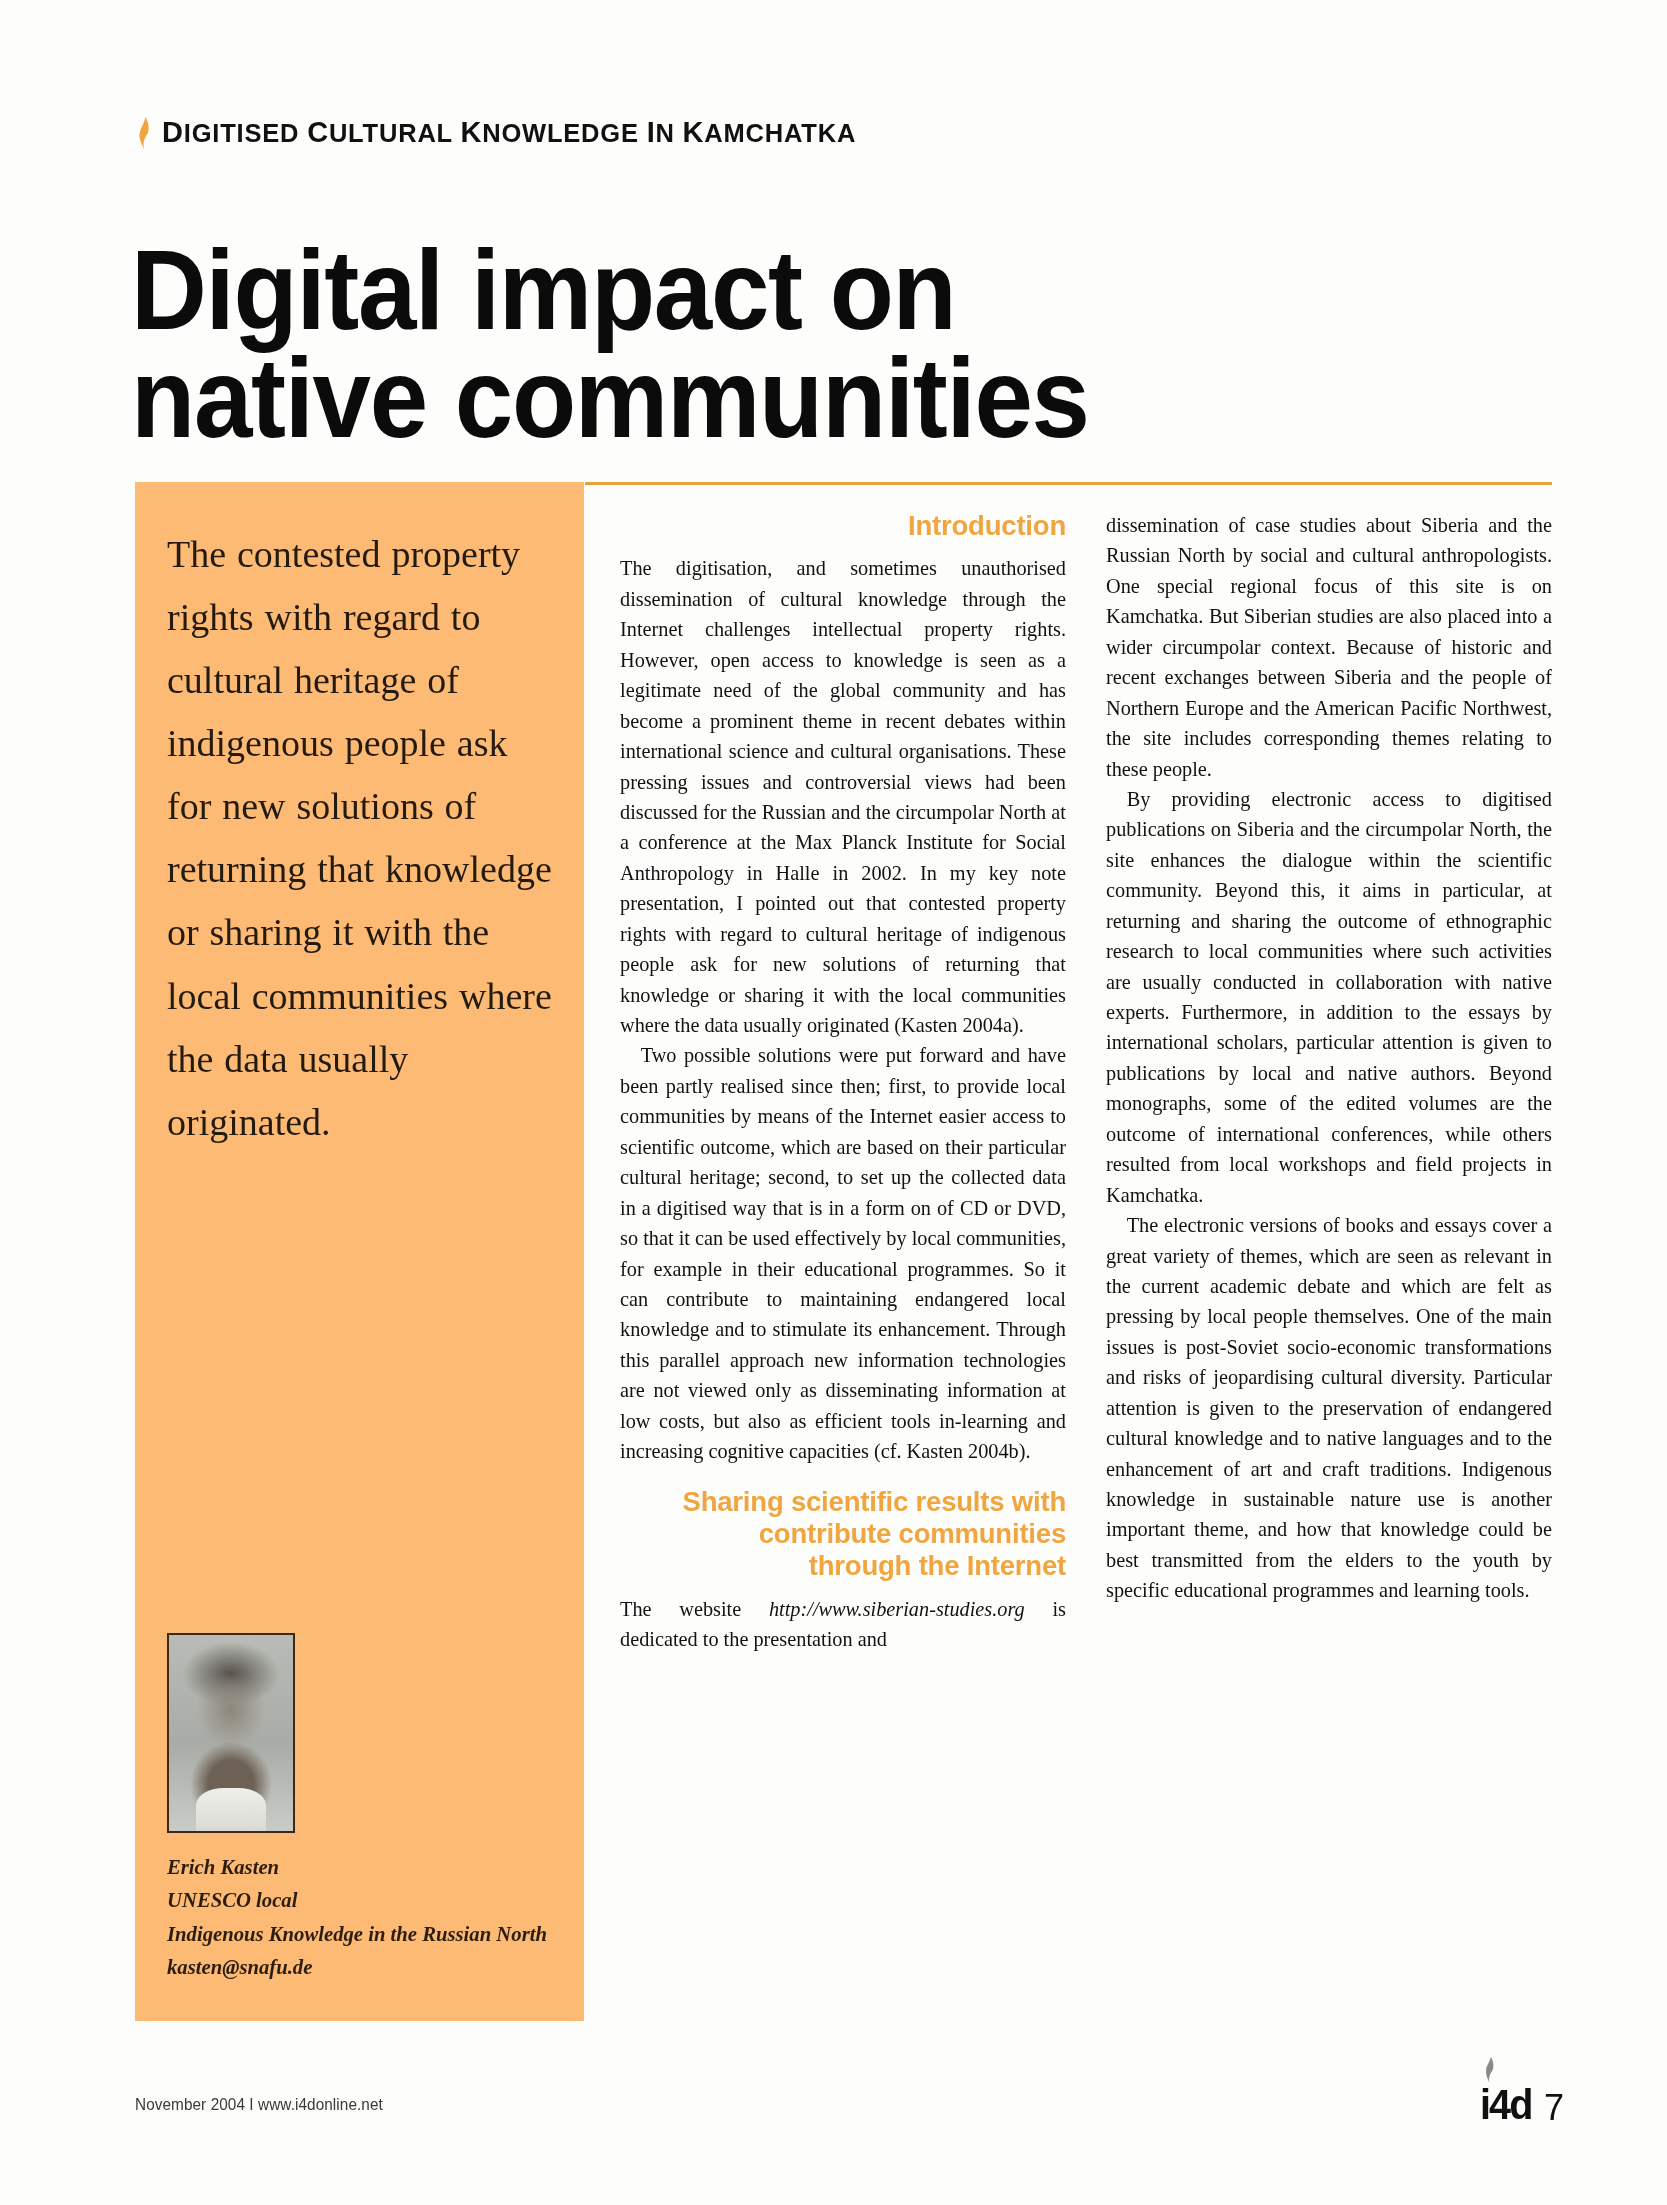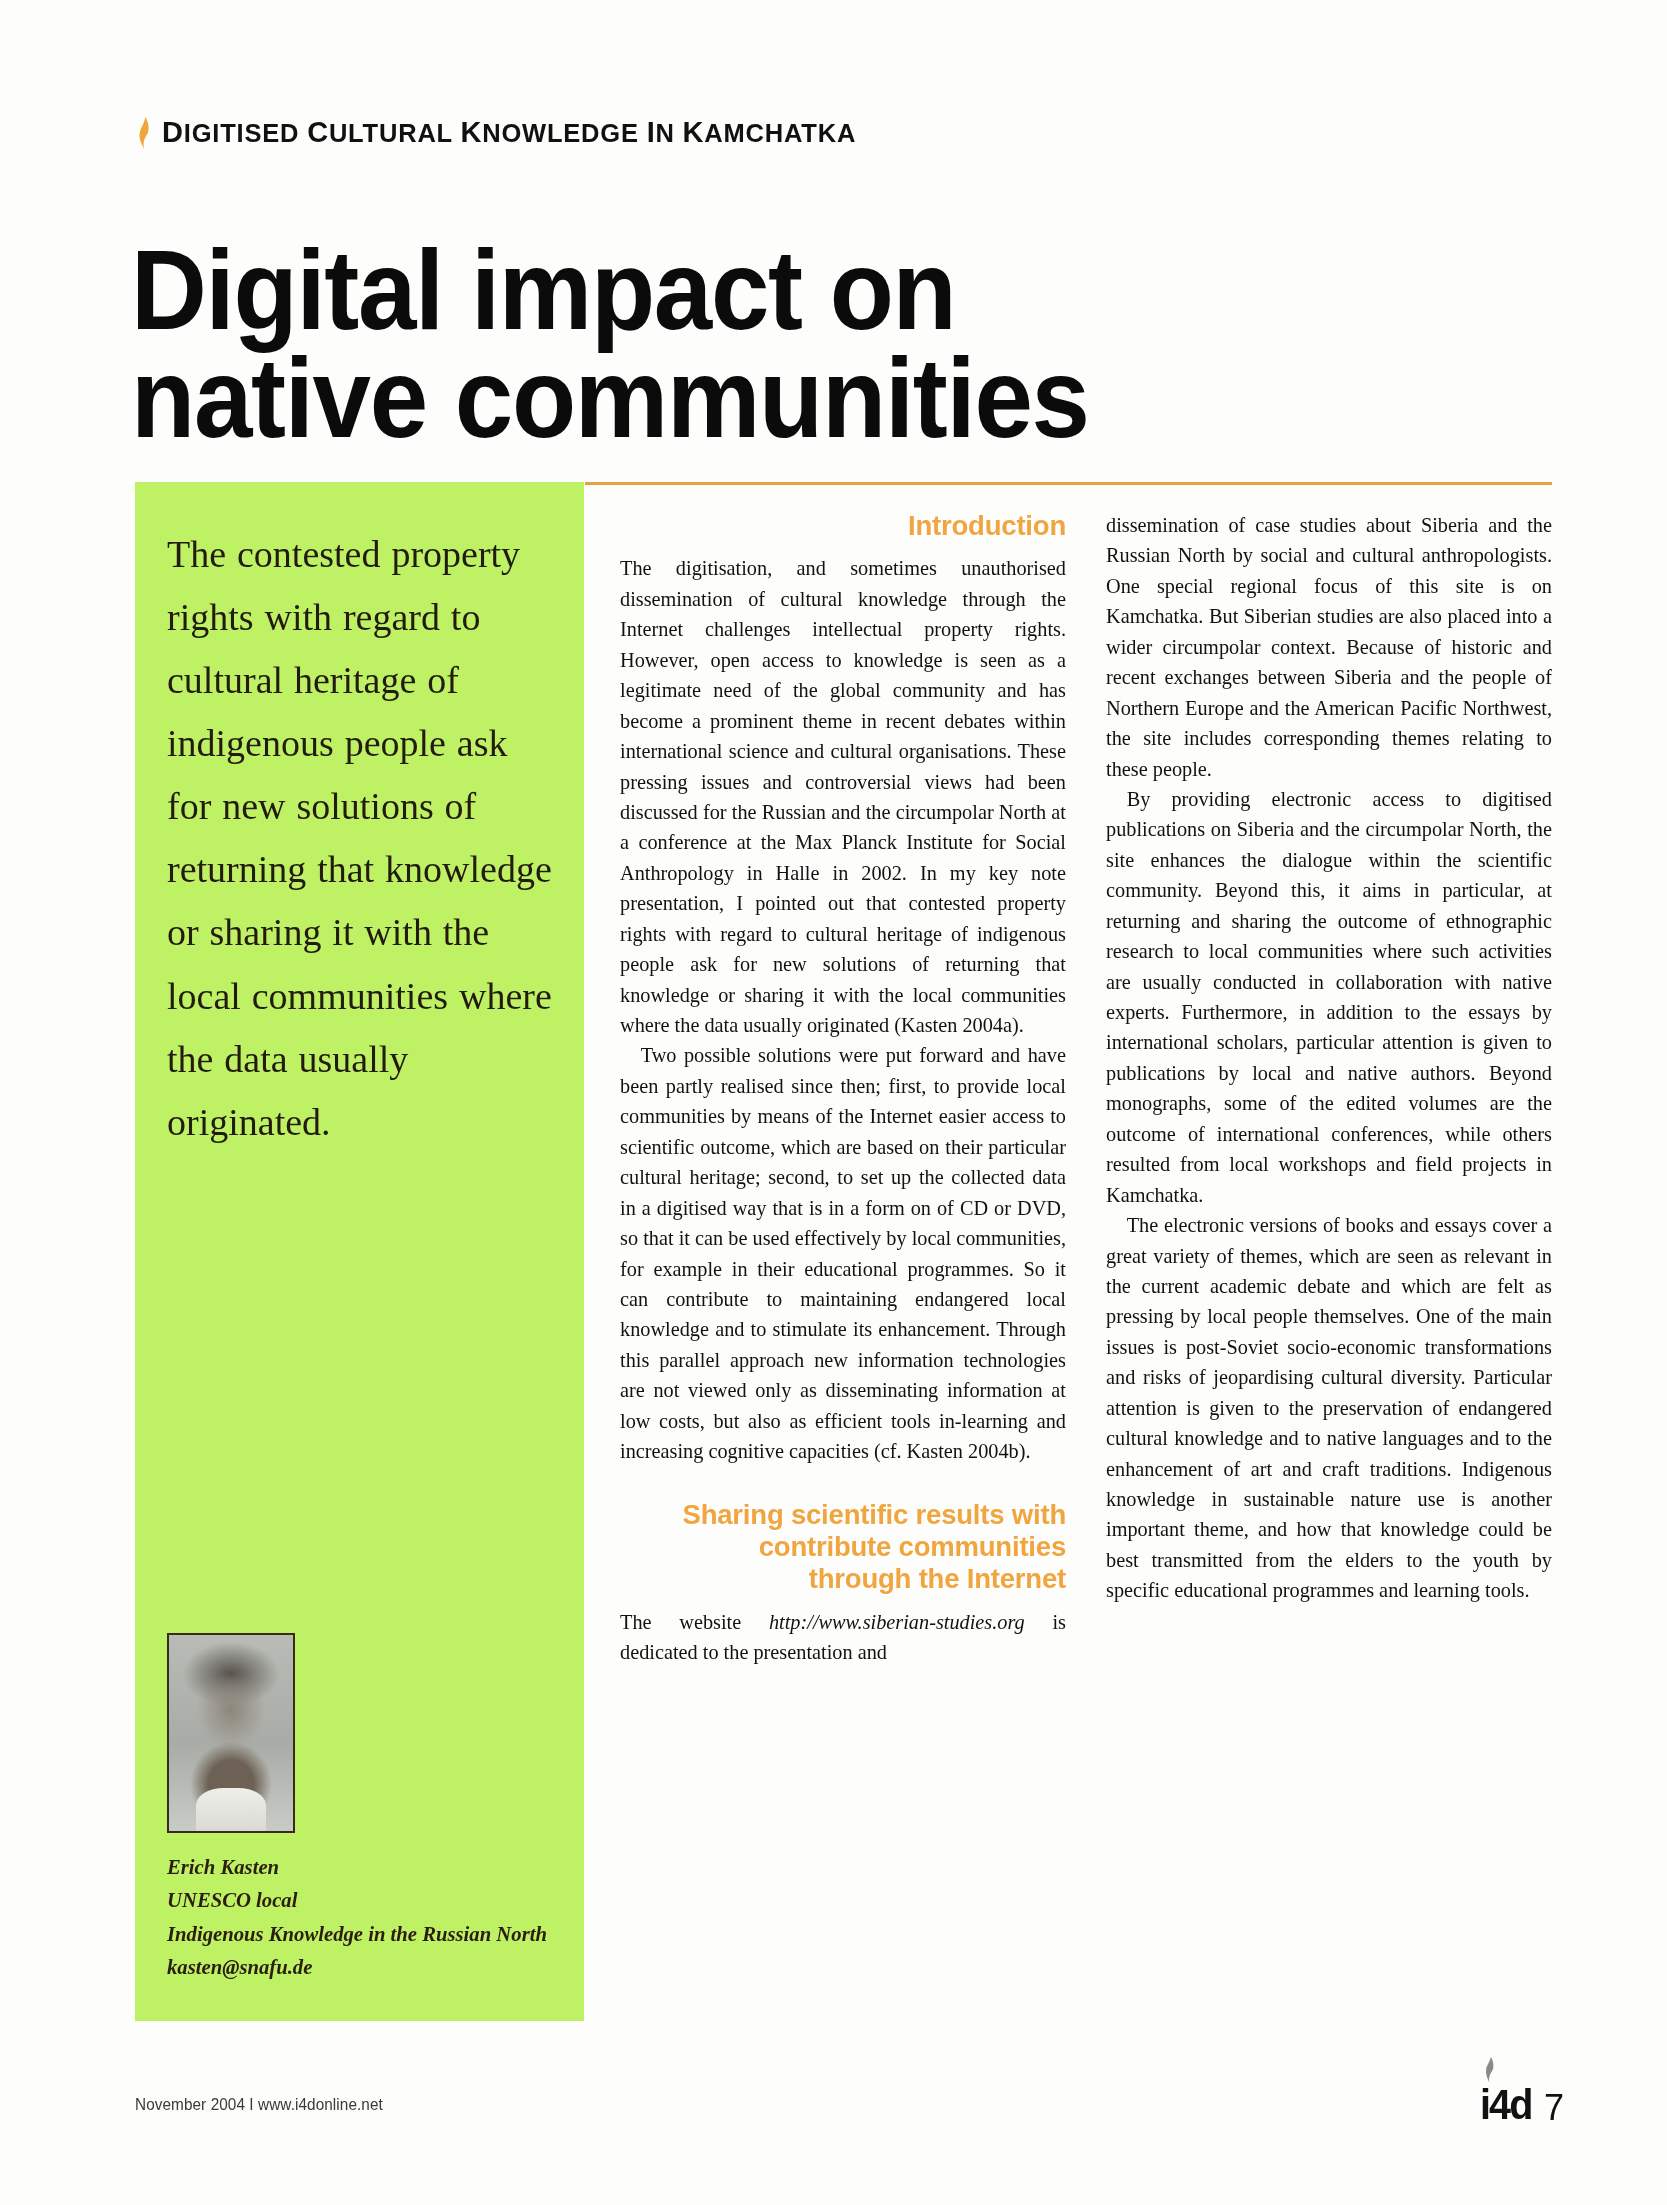--- a/index.html
+++ b/index.html
@@ -74,21 +74,21 @@
     background: #e8a23c;
   }
 
   
   .quote-panel {
     position: absolute;
     left: 135px;
     top: 482px;
     width: 449px;
     height: 1539px;
-    background: #bef264;
+    background: #fdba74;
     box-sizing: border-box;
     padding: 41px 32px 0 32px;
   }
   .quote-text {
     font-family: "Liberation Serif", serif;
     font-size: 38px;
     line-height: 1.66;
     color: #231a10;
     text-align: left;
     word-spacing: 1.4px;
@@ -160,21 +160,21 @@
   .sec-head {
     font-family: "Liberation Sans", sans-serif;
     font-weight: 700;
     font-size: 27.5px;
     line-height: 1.18;
     color: #f0a53f;
     margin: 0 0 11px 0;
     letter-spacing: -0.2px;
     text-align: right;
   }
-  .sec-head.spaced { margin-top: 32px; }
+  .sec-head.spaced { margin-top: 19px; }
   .sec-head span { display: block; }
 
   .ital { font-style: italic; margin-top: 26px; }
 
   
   .footer-left {
     position: absolute;
     left: 135px;
     top: 2095px;
     font-family: "Liberation Sans", sans-serif;

